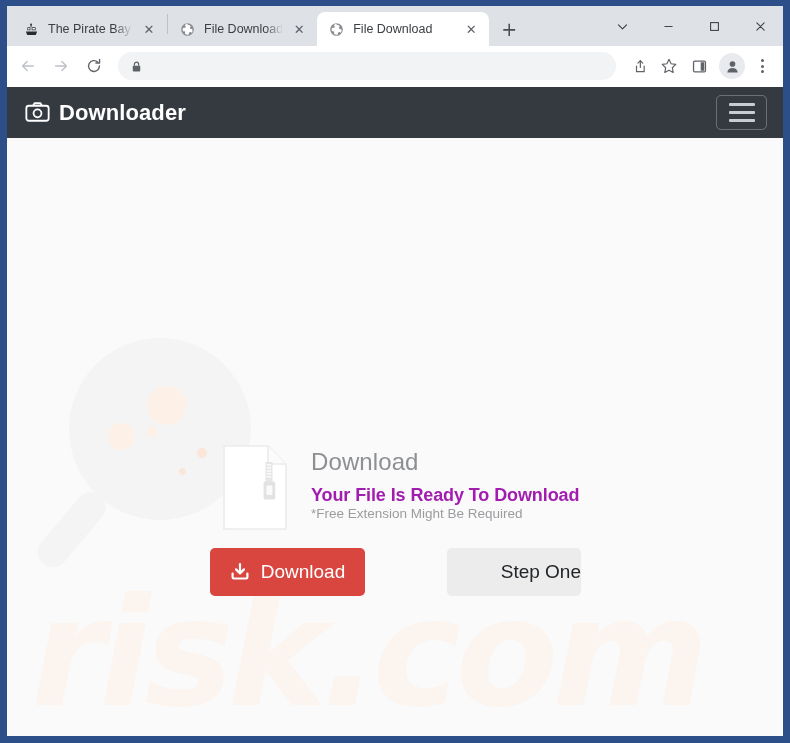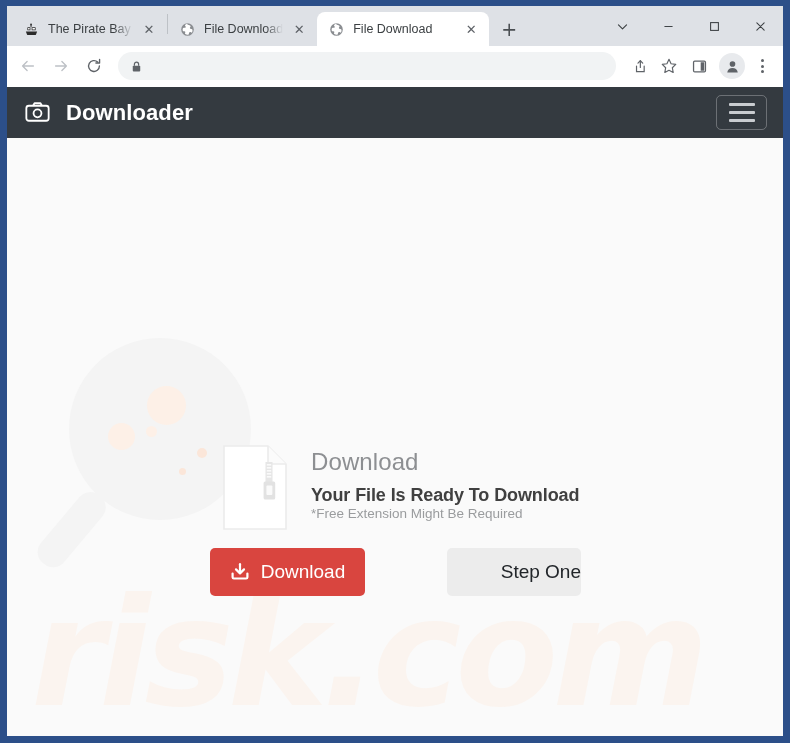--- a/index.html
+++ b/index.html
@@ -182,21 +182,21 @@
     display: flex;
     align-items: center;
     justify-content: space-between;
     padding: 0 16px 0 18px;
     position: relative;
     z-index: 5;
   }
   .brand {
     display: flex;
     align-items: center;
-    gap: 16px;
+    gap: 9px;
     color: #ffffff;
     font-size: 22px;
     font-weight: bold;
     letter-spacing: .1px;
   }
   .navbar-toggler {
     width: 51px; height: 35px;
     border: 1px solid rgba(255,255,255,.28);
     border-radius: 5px;
     display: flex; flex-direction: column;
@@ -287,21 +287,21 @@
   .dl-text { padding-top: 4px; }
   .dl-title {
     font-size: 24px;
     color: #8d8f92;
     font-weight: normal;
     line-height: 1.12;
     letter-spacing: .1px;
   }
   .dl-ready {
     font-size: 18px;
-    color: #404040;
+    color: #a21caf;
     font-weight: bold;
     margin-top: 9px;
     letter-spacing: -.1px;
     text-align: center;
   }
   .dl-note {
     font-size: 13.5px;
     color: #9a9c9e;
   }
   .btn-row {

